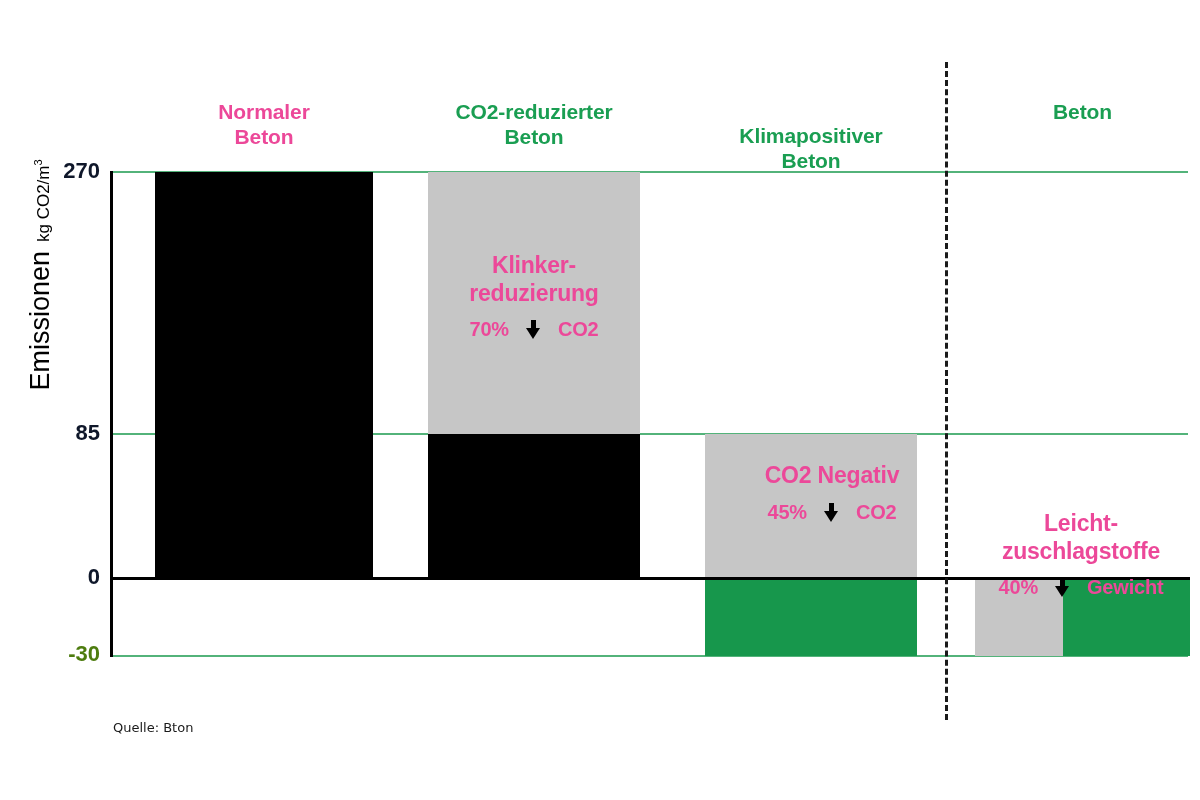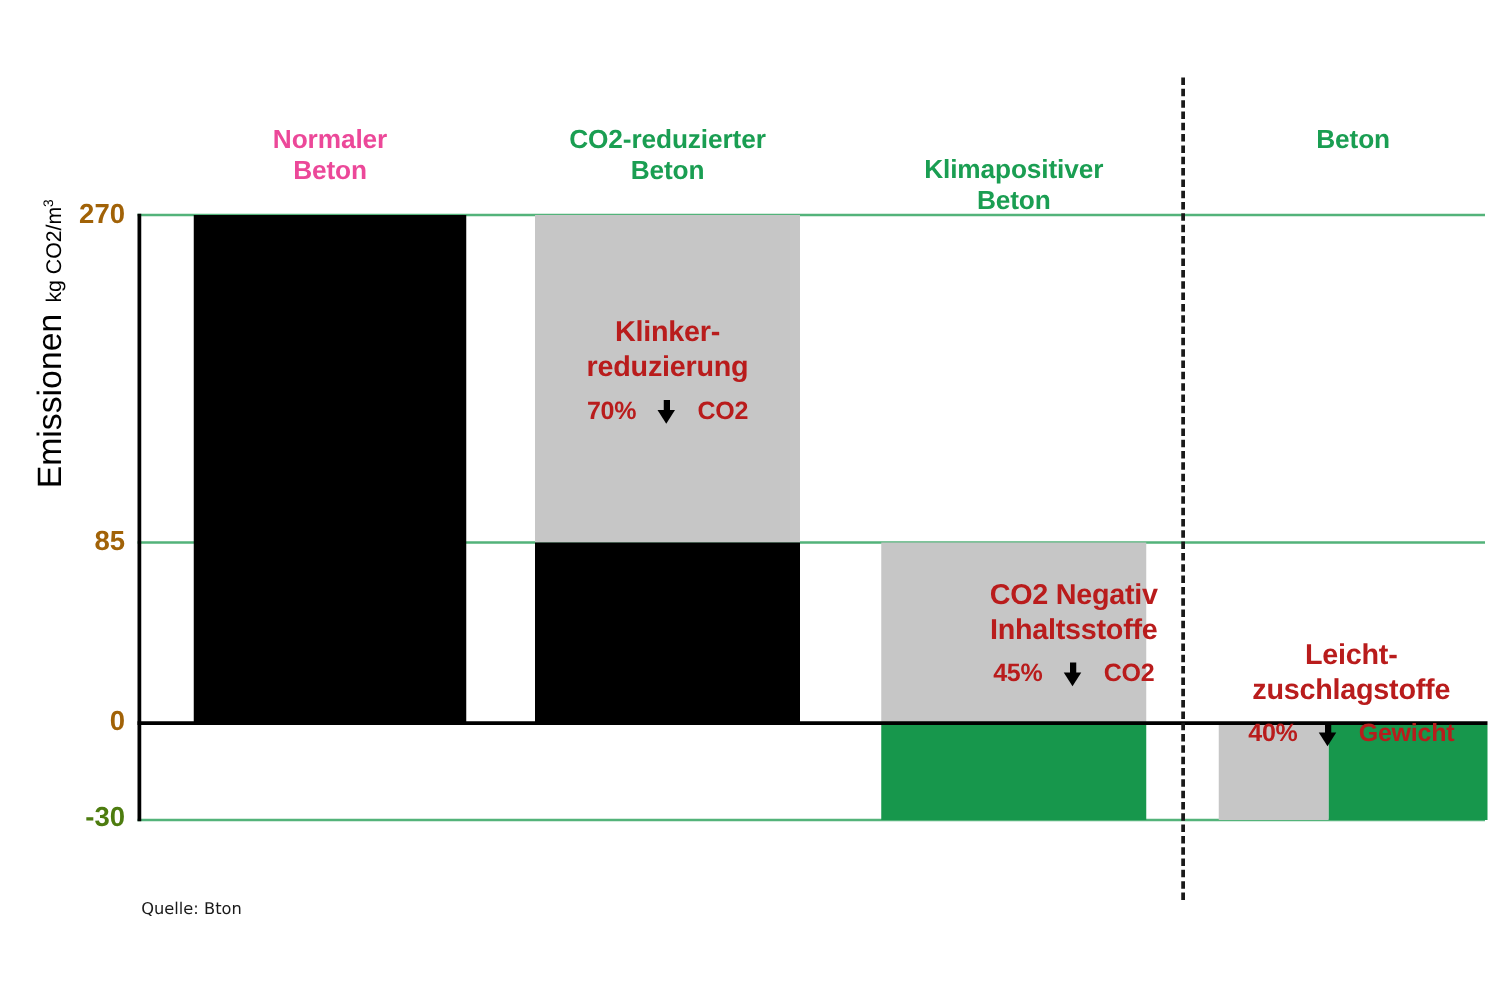--- a/index.html
+++ b/index.html
@@ -82,34 +82,34 @@
   }
 
   
   .tick-label {
     position: absolute;
     font-weight: bold;
     font-size: 22px;
     text-align: right;
     width: 90px;
   }
-  .tick-label.black { color: #a16207; }
+  .tick-label.black { color: #0f172a; }
   .tick-label.green { color: #4d7c0f; }
 
   
   .bar { position: absolute; }
   .bar.black { background: #000000; }
   .bar.gray  { background: #c6c6c6; }
   .bar.green { background: #17974c; }
 
   
   .annotation {
     position: absolute;
     text-align: center;
-    color: #b91c1c;
+    color: #ec4899;
   }
   .annotation .ann-title {
     font-weight: bold;
     font-size: 23px;
     line-height: 1.2;
     letter-spacing: -0.2px;
   }
   .annotation .ann-sub {
     font-weight: bold;
     font-size: 20px;
@@ -214,24 +214,23 @@
       <div>Klinker-</div>
       <div>reduzierung</div>
     </div>
     <div class="ann-sub">
       <span>70%</span>
       <span class="arrow-down"></span>
       <span>CO2</span>
     </div>
   </div>
 
-  <div class="annotation" style="left:741px; top:462px; width:212px;padding-left:12px;">
+  <div class="annotation" style="left:714px; top:462px; width:212px;padding-left:12px;">
     <div class="ann-title">
       <div>CO2 Negativ</div>
-      <div>Inhaltsstoffe</div>
     </div>
     <div class="ann-sub">
       <span>45%</span>
       <span class="arrow-down"></span>
       <span>CO2</span>
     </div>
   </div>
 
   <div class="annotation" style="left:965px; top:462px; width:232px;margin-top:48px;">
     <div class="ann-title">

